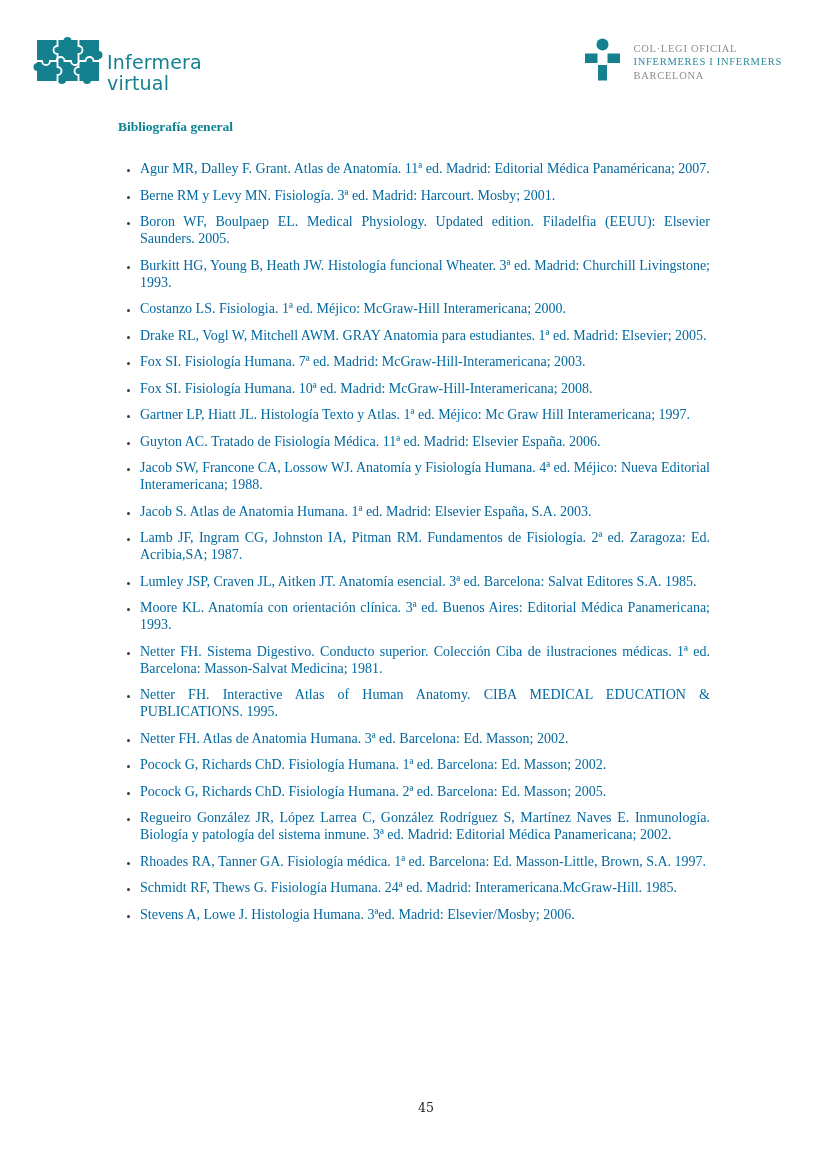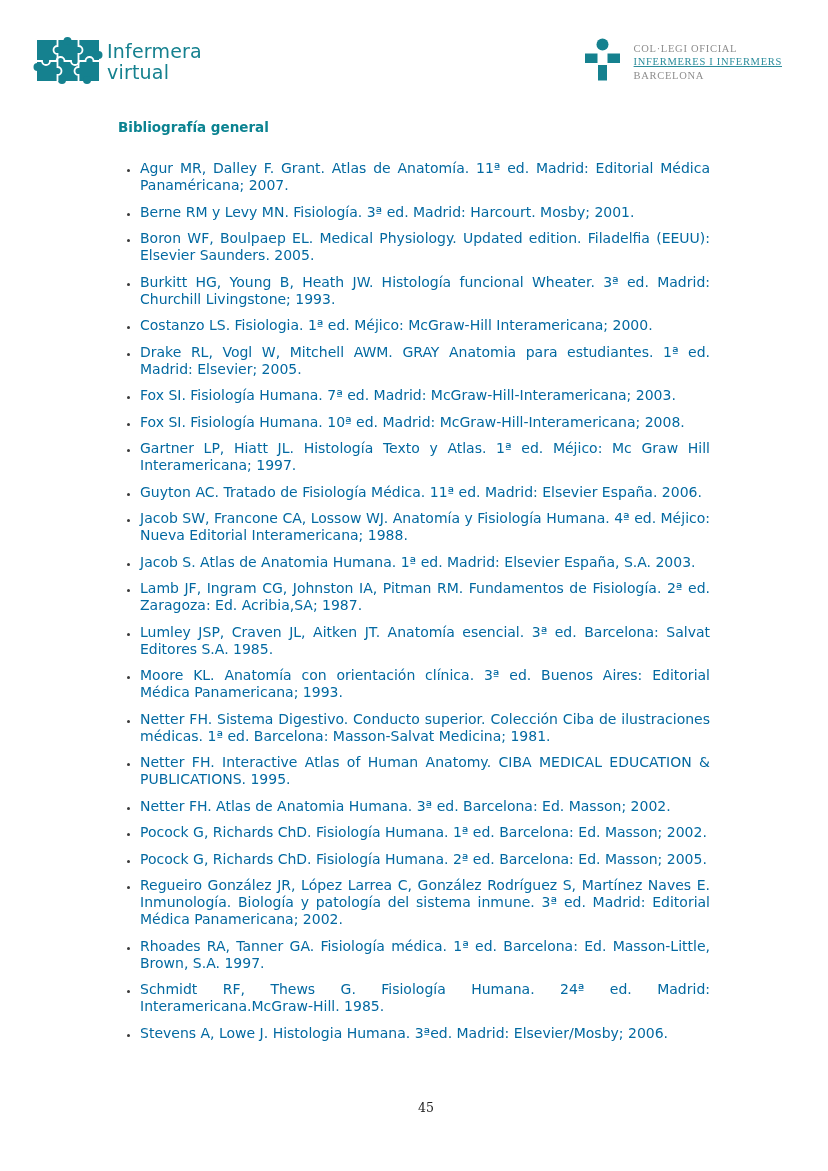--- a/index.html
+++ b/index.html
@@ -12,40 +12,40 @@
   }
 
   
   .header-left {
     position: absolute; left: 37px; top: 40px;
     display: flex; align-items: flex-start; gap: 8px;
   }
   .puzzle-wrap svg { display: block; overflow: visible; }
   .brand-text {
     color: #15818f; font-size: 19px; line-height: 21px;
-    margin-top: 1px; letter-spacing: 0.2px;
+    margin-top: 12px; letter-spacing: 0.2px;
   }
 
   
   .header-right {
     position: absolute; right: 46px; top: 38px;
     display: flex; align-items: flex-end; gap: 14px;
   }
   .cross-wrap svg { display: block; }
   .college-text {
     font-family: "Liberation Serif", serif;
     font-size: 10.5px; line-height: 13.5px;
     letter-spacing: 0.7px; color: #8d8d8d; padding-top: 2px;
     white-space: nowrap;
   }
-  .college-text .teal-line { color: #2b8c9b; text-decoration: underline; }
+  .college-text .teal-line { color: #2b8c9b; }
 
   
   .content {
-    position: absolute; left: 118px; top: 119px; width: 592px;
+    position: absolute; left: 118px; top: 119px; width: 592px; font-family: Liberation Serif, serif;
   }
   .doc-title {
     color: #0b8391; font-weight: bold; font-size: 13.5px;
     margin: 0 0 25px 0;
   }
   ul.refs { margin: 0; padding-left: 22px; list-style: disc outside; }
   li.ref-item {
     font-size: 14px; line-height: 17px; color: #0369a1;
     text-align: justify; margin-bottom: 9.5px;
   }

